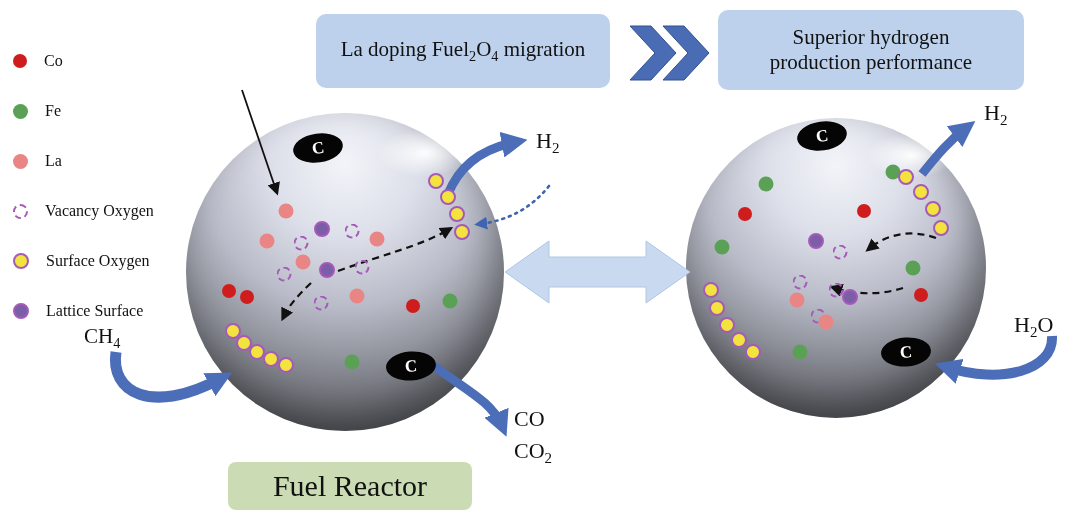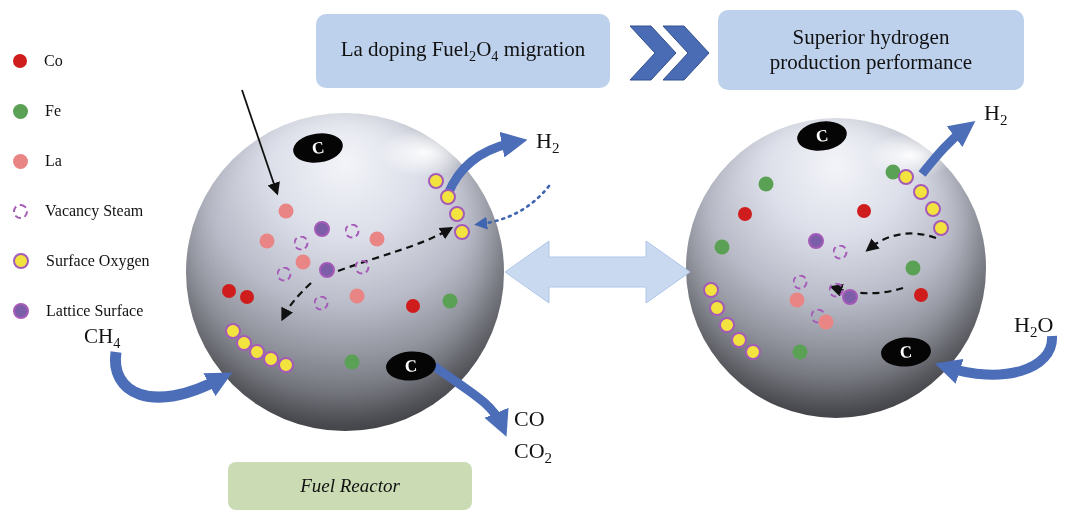--- a/index.html
+++ b/index.html
@@ -43,21 +43,21 @@
   .annotation { position:absolute; left:90px; top:6px; width:203px; font-size:15.5px;
     line-height:1.32; z-index:6; }
 
   
   .blue-box { position:absolute; background:var(--box-blue,#bdd1ec); border-radius:10px;
     display:flex; align-items:center; justify-content:center; text-align:center;
     font-size:21px; z-index:6; }
   .strategy-box { left:316px; top:14px; width:294px; height:74px; }
   .performance-box { left:718px; top:10px; width:306px; height:80px; padding:0 30px; }
   .green-box { position:absolute; background:var(--box-green,#cbdcb4); border-radius:8px;
-    display:flex; align-items:center; justify-content:center; font-size:19px; z-index:6;font-style:italic; }
+    display:flex; align-items:center; justify-content:center; font-size:30px; z-index:6; }
   .fuel-box  { left:228px; top:462px; width:244px; height:48px; }
   .steam-box { left:728px; top:462px; width:244px; height:48px; }
 
   
   .mol { position:absolute; font-size:22px; z-index:6; white-space:nowrap; }
   .mol-ch4 { left:84px;  top:324px; font-size:21px; }
   .mol-h2-left  { left:536px; top:128px; }
   .mol-co  { left:514px; top:406px; }
   .mol-co2 { left:514px; top:438px; }
   .mol-h2-right { left:984px; top:100px; }
@@ -175,21 +175,21 @@
       <div class="legend-item">
         <span class="dot fe legend-marker"></span>
         <span class="legend-label">Fe</span>
       </div>
       <div class="legend-item">
         <span class="dot la legend-marker"></span>
         <span class="legend-label">La</span>
       </div>
       <div class="legend-item">
         <span class="dot vacancy legend-marker"></span>
-        <span class="legend-label">Vacancy Steam</span>
+        <span class="legend-label">Vacancy Oxygen</span>
       </div>
       <div class="legend-item">
         <span class="dot surface legend-marker"></span>
         <span class="legend-label">Surface Oxygen</span>
       </div>
       <div class="legend-item">
         <span class="dot lattice legend-marker"></span>
         <span class="legend-label">Lattice Surface</span>
       </div>
     </div>

